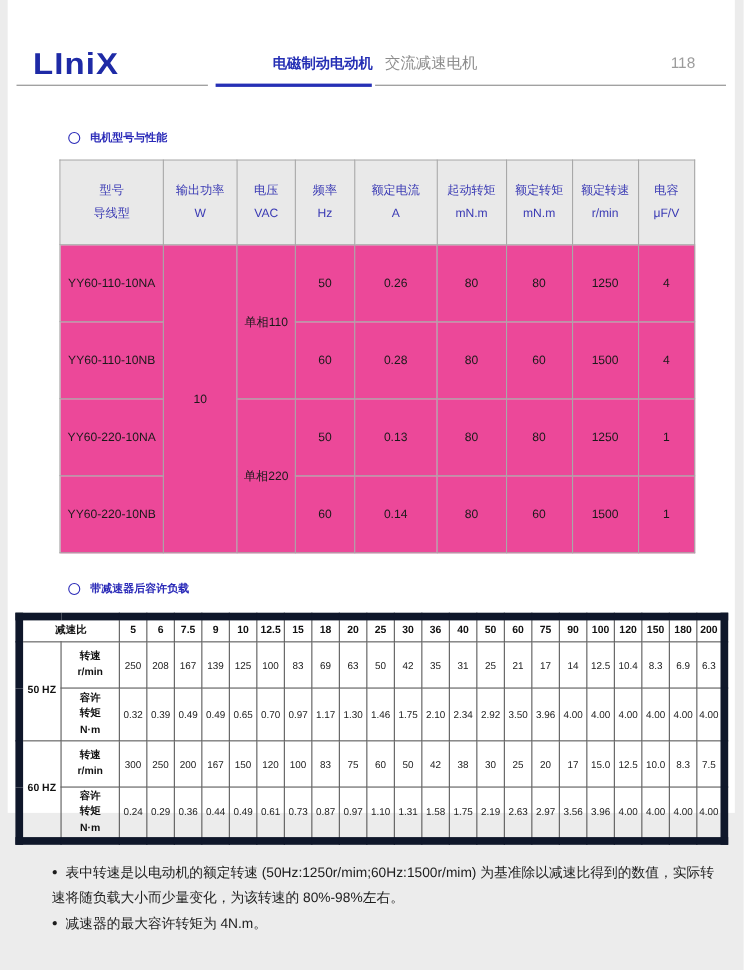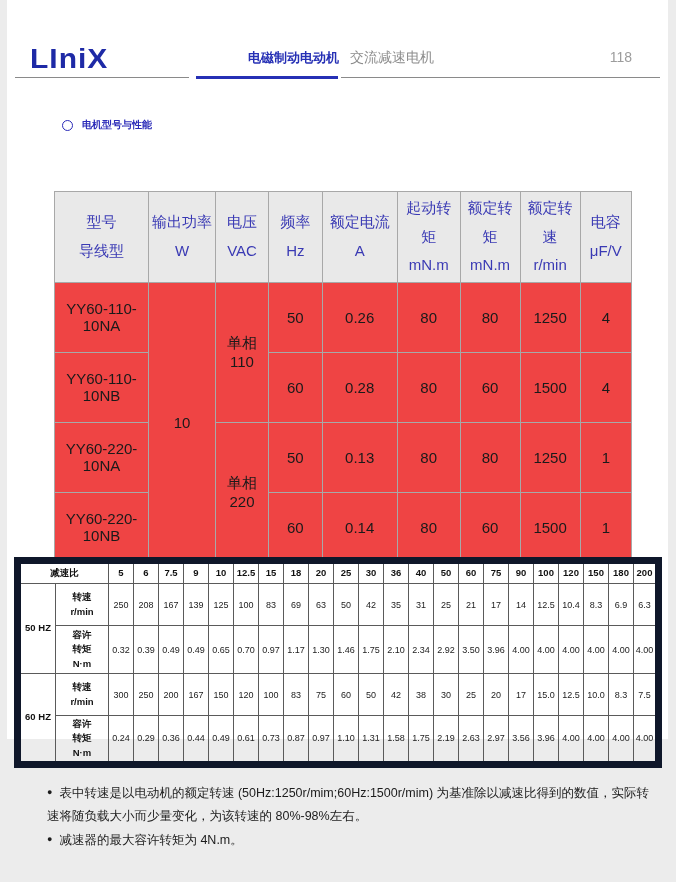--- a/index.html
+++ b/index.html
@@ -49,32 +49,32 @@
     width: 11px; height: 11px; border: 1.5px solid #2a2ab8;
     border-radius: 50%; margin-right: 9px; flex: 0 0 auto;
   }
   .section-title .txt { font-size: 10px; font-weight: bold; color: #2a2ab8; }
   #sec1-title { top: 118px; }
   #sec2-title { top: 528px; }
   
   .t1 {
     position: absolute; left: 47px; top: 145px; width: 578px;
     border-collapse: collapse; table-layout: fixed;
-    font-size: 15px; color: #1a1a1a; margin-top: 46px;
+    font-size: 11px; color: #1a1a1a;
   }
   .t1 th, .t1 td {
     border: 1px solid #a8a8a8;
     text-align: center; vertical-align: middle;
     padding: 2px;
   }
   .t1 thead th {
     background: #e9e9e9; color: #3a3ab4;
     font-weight: normal; height: 77px; line-height: 1.9;
   }
-  .t1 tbody td { height: 70px; background: #ef4444; }
+  .t1 tbody td { height: 70px; background: #ec4899; }
   
   .t2 {
     position: absolute; left: 7px; top: 557px; width: 648px;
     border-collapse: collapse; table-layout: fixed;
     font-size: 9px; color: #222;
   }
   .t2 th, .t2 td {
     border: 1px solid #5a5a5a;
     text-align: center; vertical-align: middle;
     padding: 1px 0;
@@ -171,20 +171,24 @@
           <td>60</td>
           <td>0.14</td>
           <td>80</td>
           <td>60</td>
           <td>1500</td>
           <td>1</td>
         </tr>
       </tbody>
   </table>
 
+  <div class="section-title" id="sec2-title">
+    <span class="circle"></span>
+    <span class="txt">带减速器后容许负载</span>
+  </div>
 
   <table class="t2">
     <colgroup id="t2-cols">
         <col style="width: 38px;">
         <col style="width: 53px;">
         <col>
         <col>
         <col>
         <col>
         <col>

